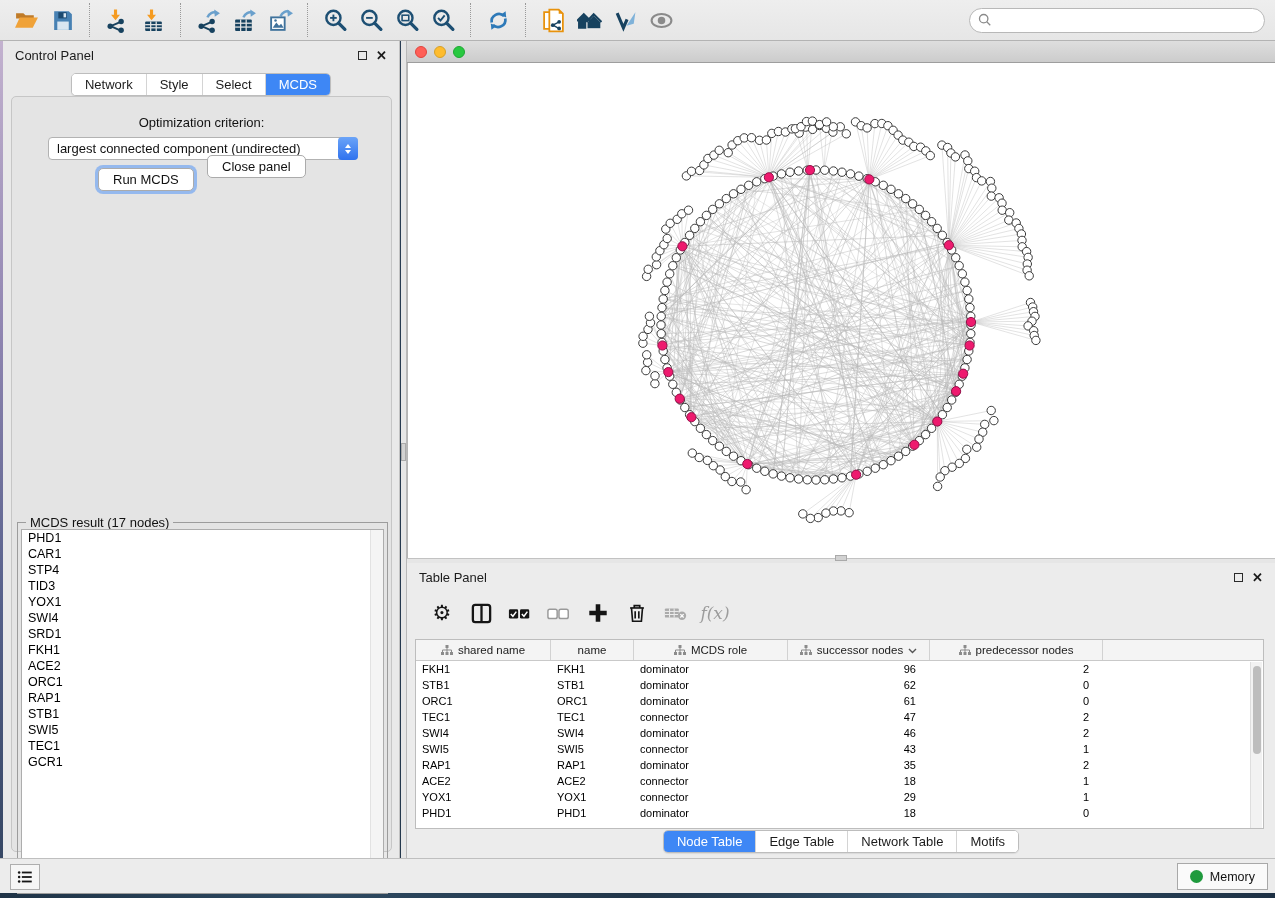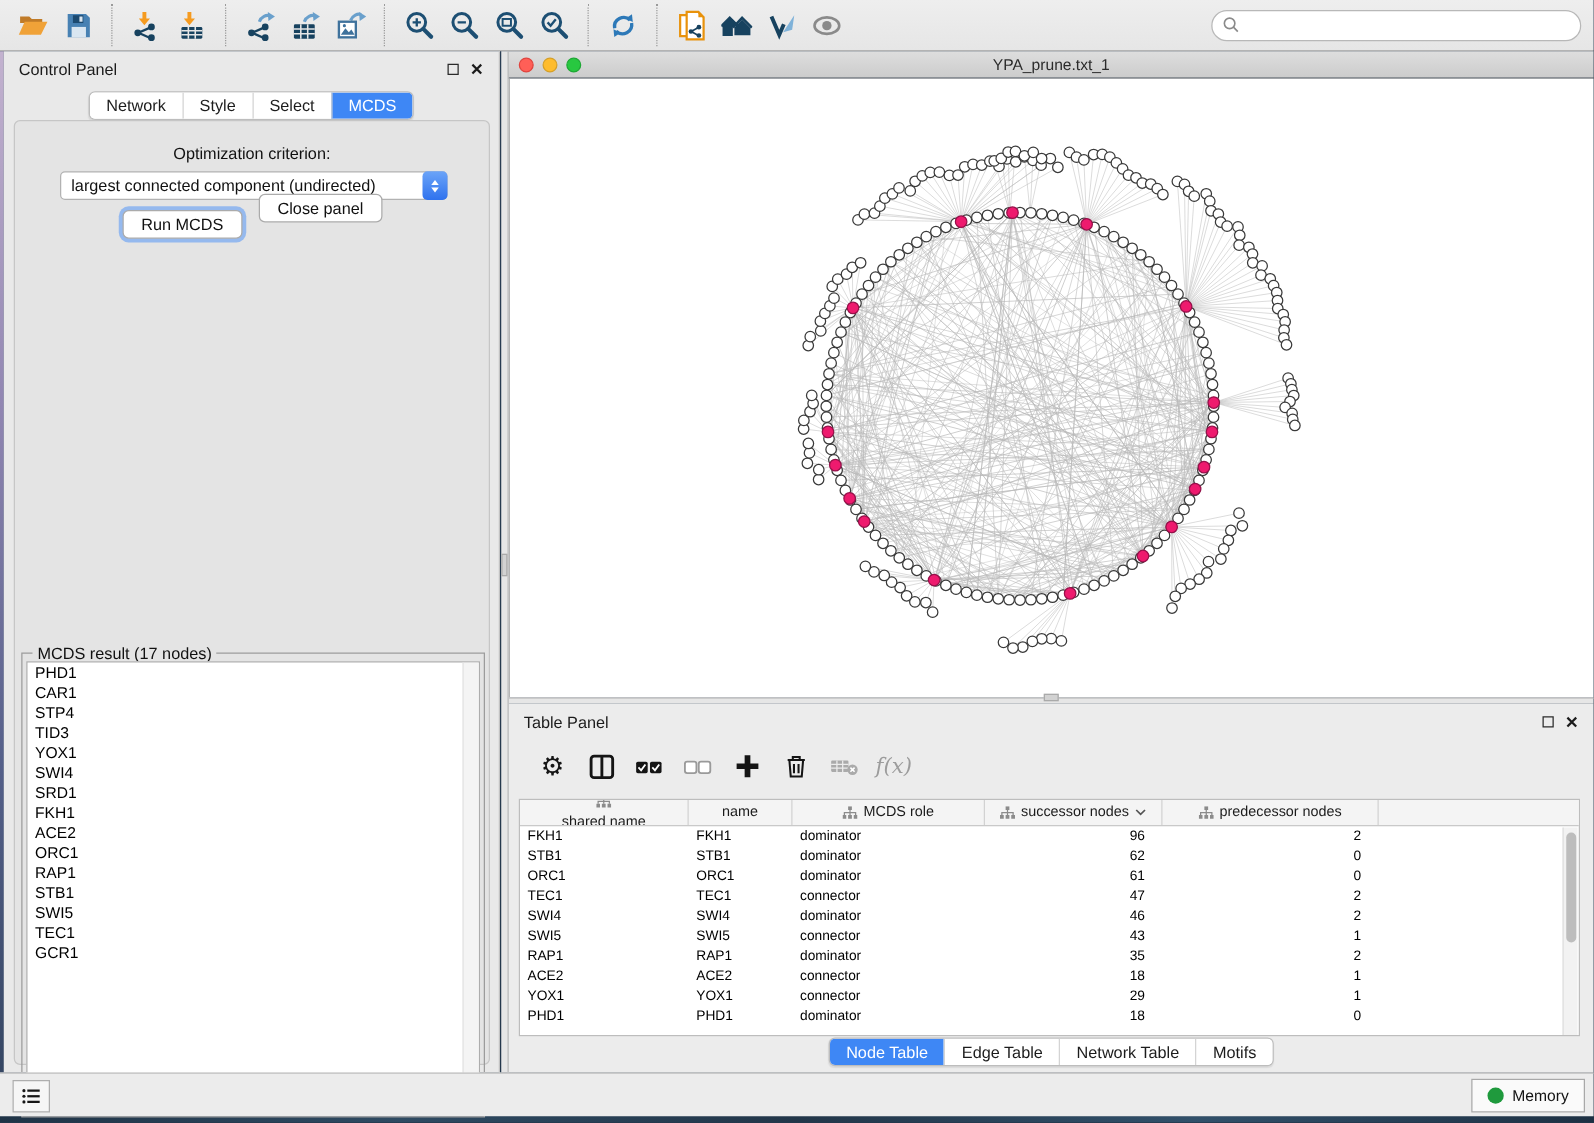--- a/index.html
+++ b/index.html
@@ -323,21 +323,20 @@
         </div>
       </div>
     </div>
   </div>
 
   <div id="v-splitter" class="abs">
       <div id="v-handle"></div>
     </div>
 
   <div id="net-titlebar" class="abs">
-    <span id="net-title">YPA_prune.txt_1</span>
     <span class="traffic">
       <span class="tl red"></span>
       <span class="tl yellow"></span>
       <span class="tl green"></span>
     </span>
   </div>
   <div id="net-canvas" class="abs">
     <svg id="net-svg" width="868" height="495">
         <g stroke="#b9b9b9" stroke-width="0.8">
           <line x1="348.7" y1="405.2" x2="529.2" y2="358.6" opacity="0.36764771132729945"></line>
@@ -1230,21 +1229,21 @@
             <circle cx="19.5" cy="15" r="4.5" fill="#aaa"></circle>
             <path d="M17.7 13.2l3.6 3.6M21.3 13.2l-3.6 3.6" stroke="#fff" stroke-width="1.4"></path>
           </svg>
       </div>
       <div class="tpbtn">
           <span class="fx-glyph">f(x)</span>
         </div>
     </div>
     <div id="tbl">
       <div id="tbl-header">
-          <div class="th" style="width: 135px; flex-direction: column;">
+          <div class="th" style="width: 135px;">
             <span class="hier-icon">
               <svg width="12" height="11" viewBox="0 0 12 11">
                 <g fill="#8b8b8b">
                   <rect x="4.5" y="0" width="3" height="3"></rect>
                   <rect x="0" y="7" width="3" height="3"></rect>
                   <rect x="4.5" y="7" width="3" height="3"></rect>
                   <rect x="9" y="7" width="3" height="3"></rect>
                 </g>
                 <g stroke="#8b8b8b" stroke-width="1" fill="none">
                   <path d="M6 3v2M1.5 7V5h9v2M6 5v2"></path>

